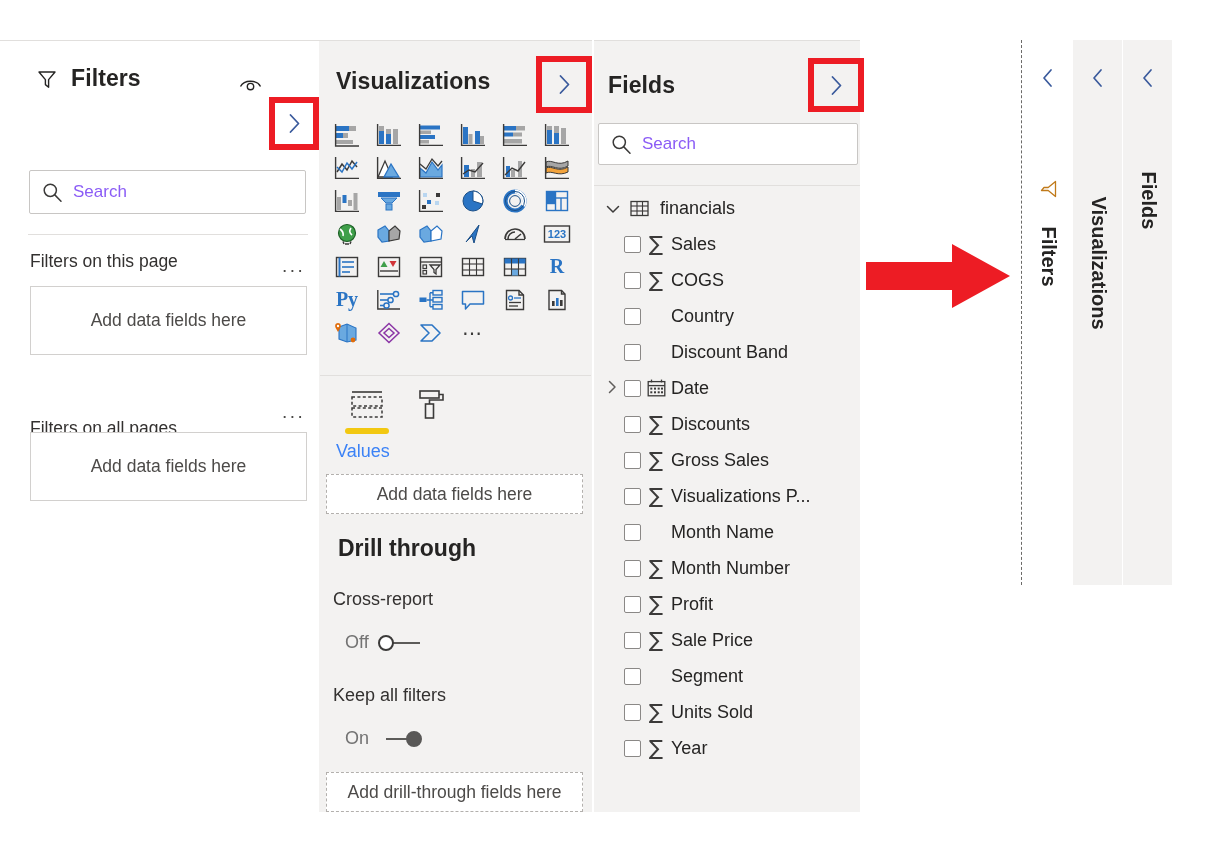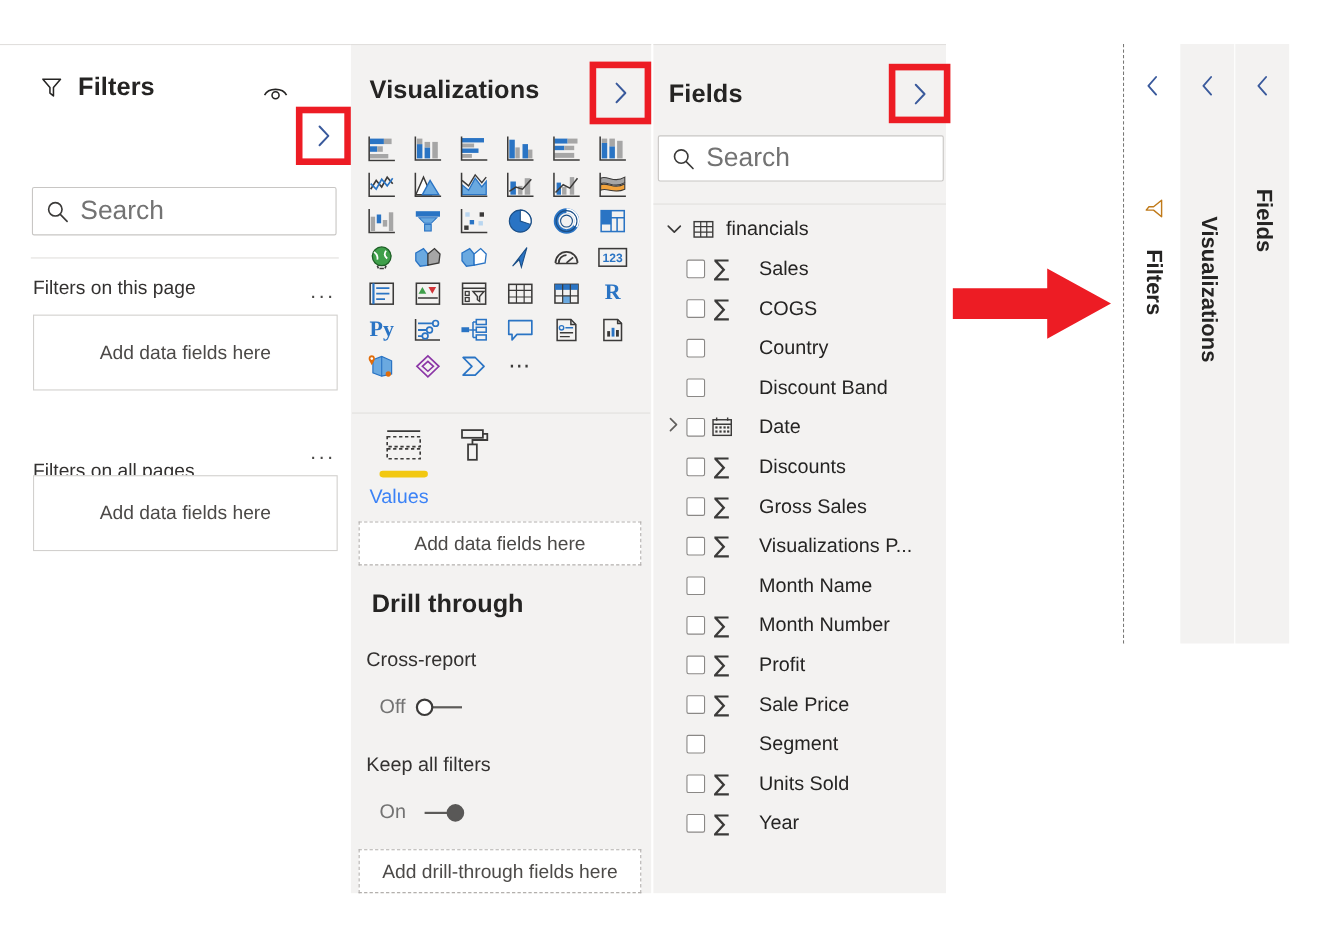--- a/index.html
+++ b/index.html
@@ -36,21 +36,21 @@
   .funnel { width: 22px; height: 22px; }
 
   
   .searchbox {
     position: absolute;
     border: 1px solid #c8c6c4; background: #ffffff;
     display: flex; align-items: center; gap: 10px;
     padding: 0 12px; border-radius: 2px;
   }
   .searchbox .ph {
-    font-size: 24px; color: #737373; text-align: center;
+    font-size: 17px; color: #8b5cf6; text-align: center;
   }
 
   .hrule { position: absolute; height: 1px; background: #e1dfdd; }
 
   .section-label { position: absolute; font-size: 17.5px; color: #333130; }
   .ellipsis-btn {
     position: absolute; font-size: 19px; color: #4a4947;
     letter-spacing: 2.5px; cursor: pointer; line-height: 1;
   }
 
@@ -126,21 +126,21 @@
   }
   .fld-row .caret { width: 24px; text-align: center; color: #605e5c; font-size: 15px; }
   .cbx {
     width: 17px; height: 17px; border: 1px solid #8a8886; background: #fff;
     border-radius: 2px; flex: 0 0 auto;
   }
   .sigma { width: 30px; text-align: center; font-size: 21px; color: #3b3a39;
            font-family: "DejaVu Sans", sans-serif; }
   .sigma.blank { }
   .calicon { width: 30px; display: flex; align-items: center; justify-content: center; }
-  .fld-label { white-space: nowrap; margin-left: 19px; }
+  .fld-label { white-space: nowrap; }
 
   
   .collapsed-col { position: absolute; top: 40px; }
   .cc-chev {
     position: absolute; top: 28px; left: 50%; transform: translateX(-50%);
     color: #3a5a9c; font-size: 20px; cursor: pointer;
   }
   .cc-label {
     position: absolute; left: 50%; transform: translateX(-50%) rotate(90deg);
     transform-origin: center; white-space: nowrap;

